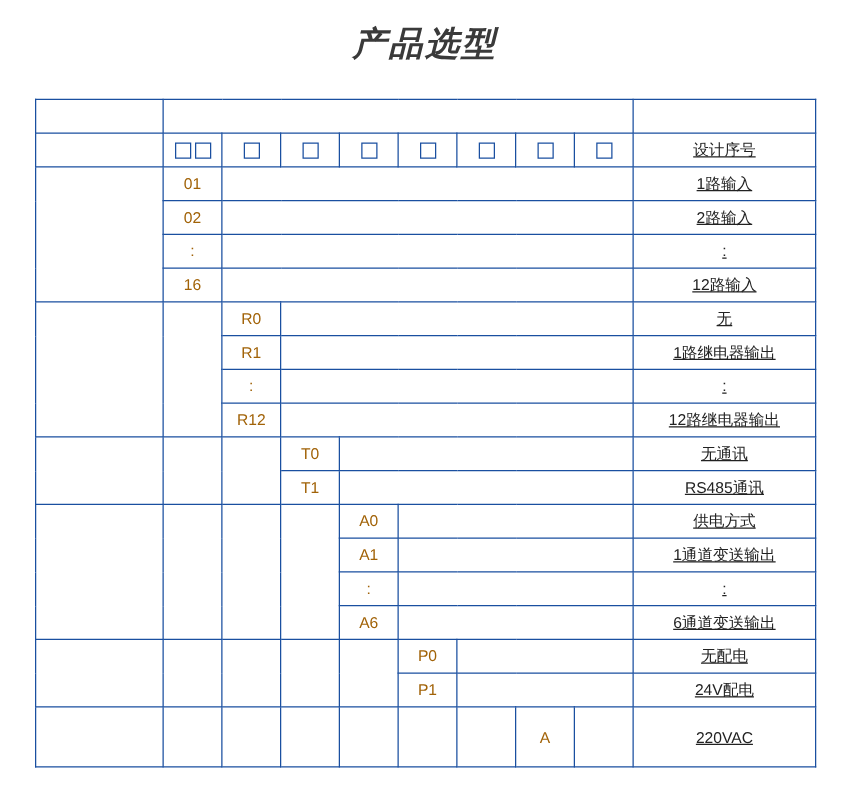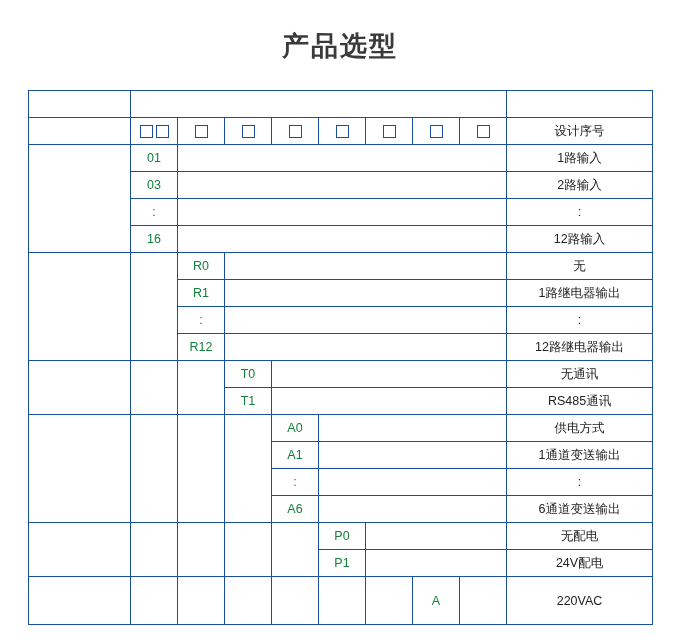--- a/index.html
+++ b/index.html
@@ -19,22 +19,23 @@
     width: 680px;
     height: 643px;
     box-sizing: border-box;
   }
   .page-title {
     text-align: center;
     font-size: 27px;
     font-weight: bold;
     color: #3a3a3a;
     letter-spacing: 2px;
-    padding-top: 28px;
+    padding-top: 17px;
     padding-bottom: 26px;
+    font-style: italic;
   }
   .table-wrap {
     padding: 0 28px;
     box-sizing: border-box;
   }
   table.spec {
     width: 624px;
     border-collapse: collapse;
     table-layout: fixed;
     font-size: 12.5px;
@@ -65,24 +66,25 @@
   }
   .model-cell {
     background: #1668d6;
     color: #ffffff;
     font-size: 12px;
     letter-spacing: 0.5px;
   }
   .desc {
     font-size: 12.5px;
     color: #222;
+    text-decoration: underline;
   }
   .code {
     font-size: 12.5px;
-    color: #15803d;
+    color: #a16207;
   }
   .boxrow td {
     height: 28px;
   }
   .boxes {
     display: flex;
     justify-content: center;
     align-items: center;
     gap: 3px;
   }
@@ -177,21 +179,21 @@
           <td class="desc">设计序号</td>
         </tr>
 
         <tr>
           <td class="blue" rowspan="4">通道</td>
           <td class="code">01</td>
           <td colspan="7"></td>
           <td class="desc">1路输入</td>
         </tr>
         <tr>
-          <td class="code">03</td>
+          <td class="code">02</td>
           <td colspan="7"></td>
           <td class="desc">2路输入</td>
         </tr>
         <tr>
           <td class="code colon">:</td>
           <td colspan="7"></td>
           <td class="desc colon">:</td>
         </tr>
         <tr>
           <td class="code">16</td>

